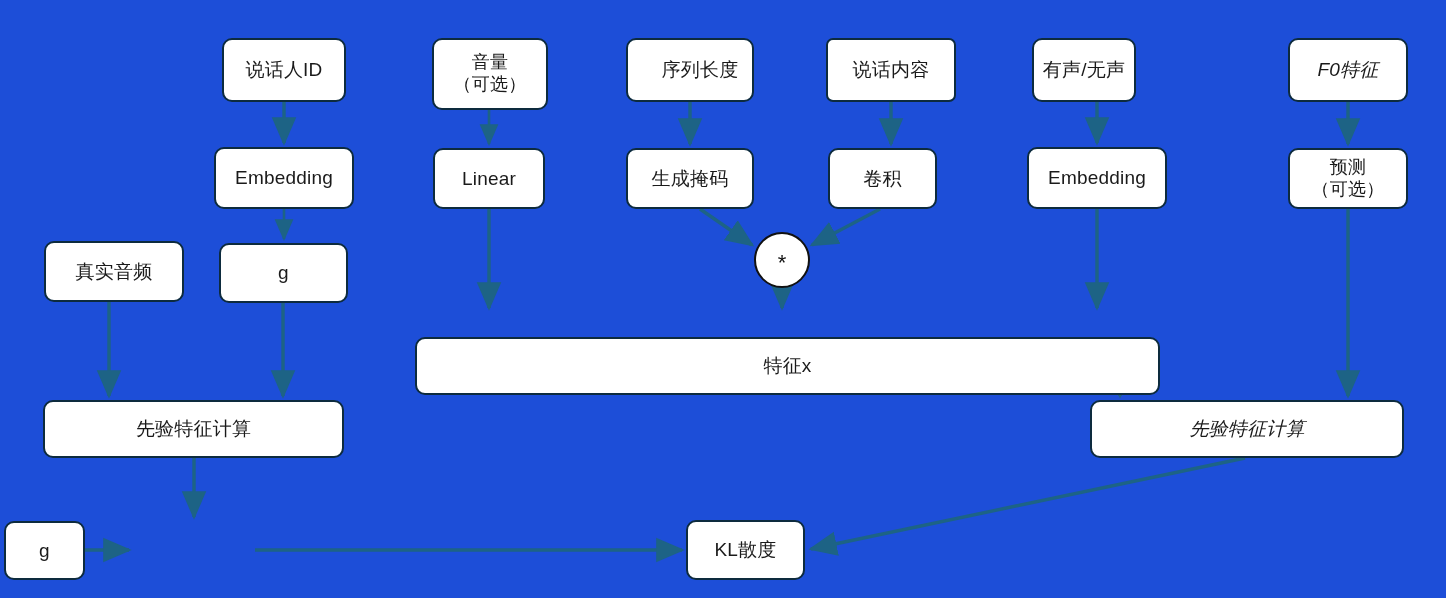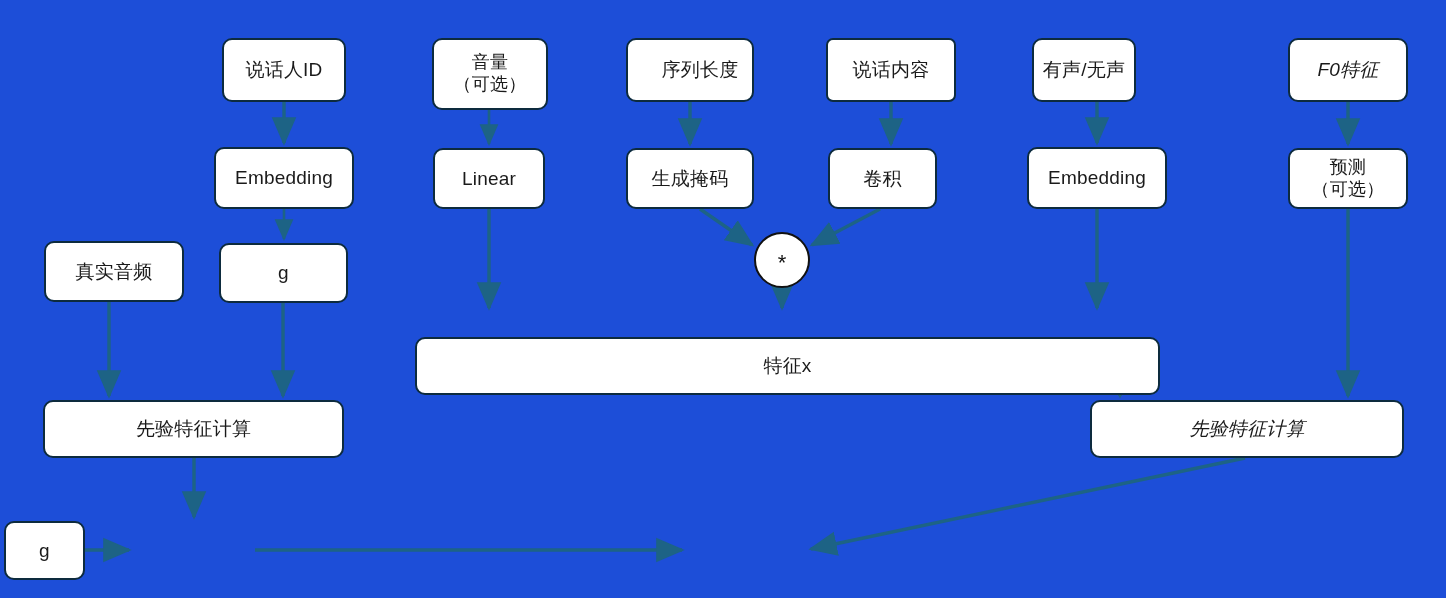--- a/index.html
+++ b/index.html
@@ -154,14 +154,15 @@
 
   <div class="node-box" style="left:415px;top:312px;width:745px;height:58px;margin-top:25px;">特征x</div>
 
   <div class="node-box" style="left:43px;top:400px;width:301px;height:58px;">先验特征计算</div>
 
   <div class="node-box" style="left:1090px;top:400px;width:314px;height:58px;font-style:italic;">先验特征计算</div>
 
   <div class="node-box" style="left:4px;top:521px;width:81px;height:59px;">g</div>
 
 
+  <div class="node-box" style="left:686px;top:520px;width:119px;height:60px;">KL散度</div>
 
 </div>
 
 </body></html>

